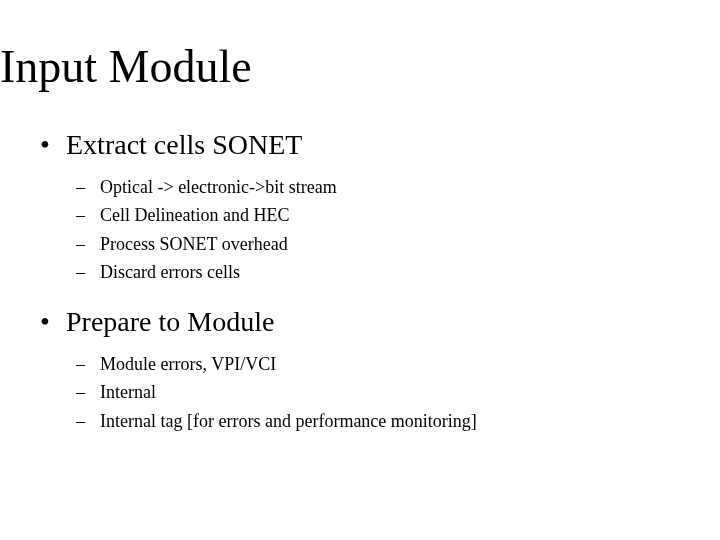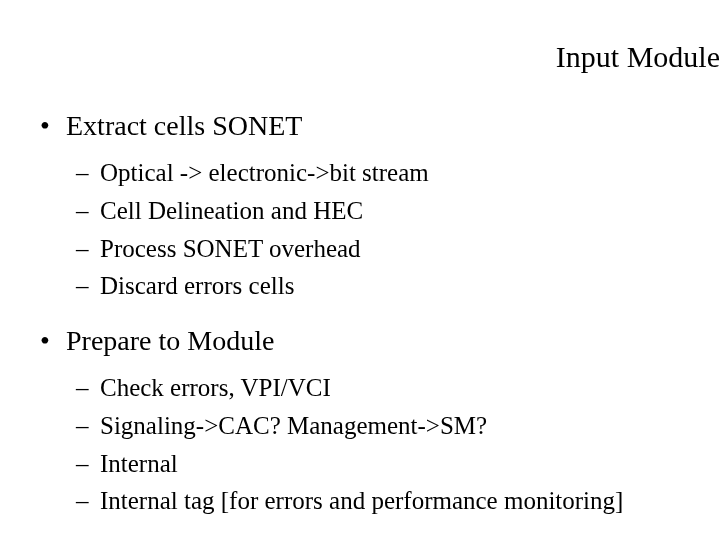--- a/index.html
+++ b/index.html
@@ -11,22 +11,22 @@
       width: 720px;
       height: 540px;
       overflow: hidden;
     }
     .slide {
       width: 720px;
       height: 540px;
       box-sizing: border-box;
     }
     .title {
-      text-align: right;
-      font-size: 30px;
+      text-align: left;
+      font-size: 46px;
       margin-top: 40px;
       margin-bottom: 36px;
       font-weight: normal;
     }
     .bullet-l1 {
       font-size: 28px;
       margin-left: 66px;
       margin-bottom: 14px;
       position: relative;
     }
@@ -37,21 +37,21 @@
       top: 0;
     }
     .group {
       margin-bottom: 22px;
     }
     .sub-list {
       margin-left: 100px;
       margin-top: 6px;
     }
     .bullet-l2 {
-      font-size: 25px;
+      font-size: 18px;
       line-height: 1.35;
       position: relative;
       margin-bottom: 4px;
     }
     .bullet-l2::before {
       content: "–";
       position: absolute;
       left: -24px;
       top: 0;
     }
@@ -68,19 +68,18 @@
       <div class="bullet-l2">Optical -&gt; electronic-&gt;bit stream</div>
       <div class="bullet-l2">Cell Delineation and HEC</div>
       <div class="bullet-l2">Process SONET overhead</div>
       <div class="bullet-l2">Discard errors cells</div>
     </div>
   </div>
 
   <div class="group">
     <div class="bullet-l1">Prepare to Module</div>
     <div class="sub-list">
-      <div class="bullet-l2">Check errors, VPI/VCI</div>
-      <div class="bullet-l2">Signaling-&gt;CAC? Management-&gt;SM?</div>
+      <div class="bullet-l2">Module errors, VPI/VCI</div>
       <div class="bullet-l2">Internal</div>
       <div class="bullet-l2">Internal tag [for errors and performance monitoring]</div>
     </div>
   </div>
 </div>
 
 </body></html>

